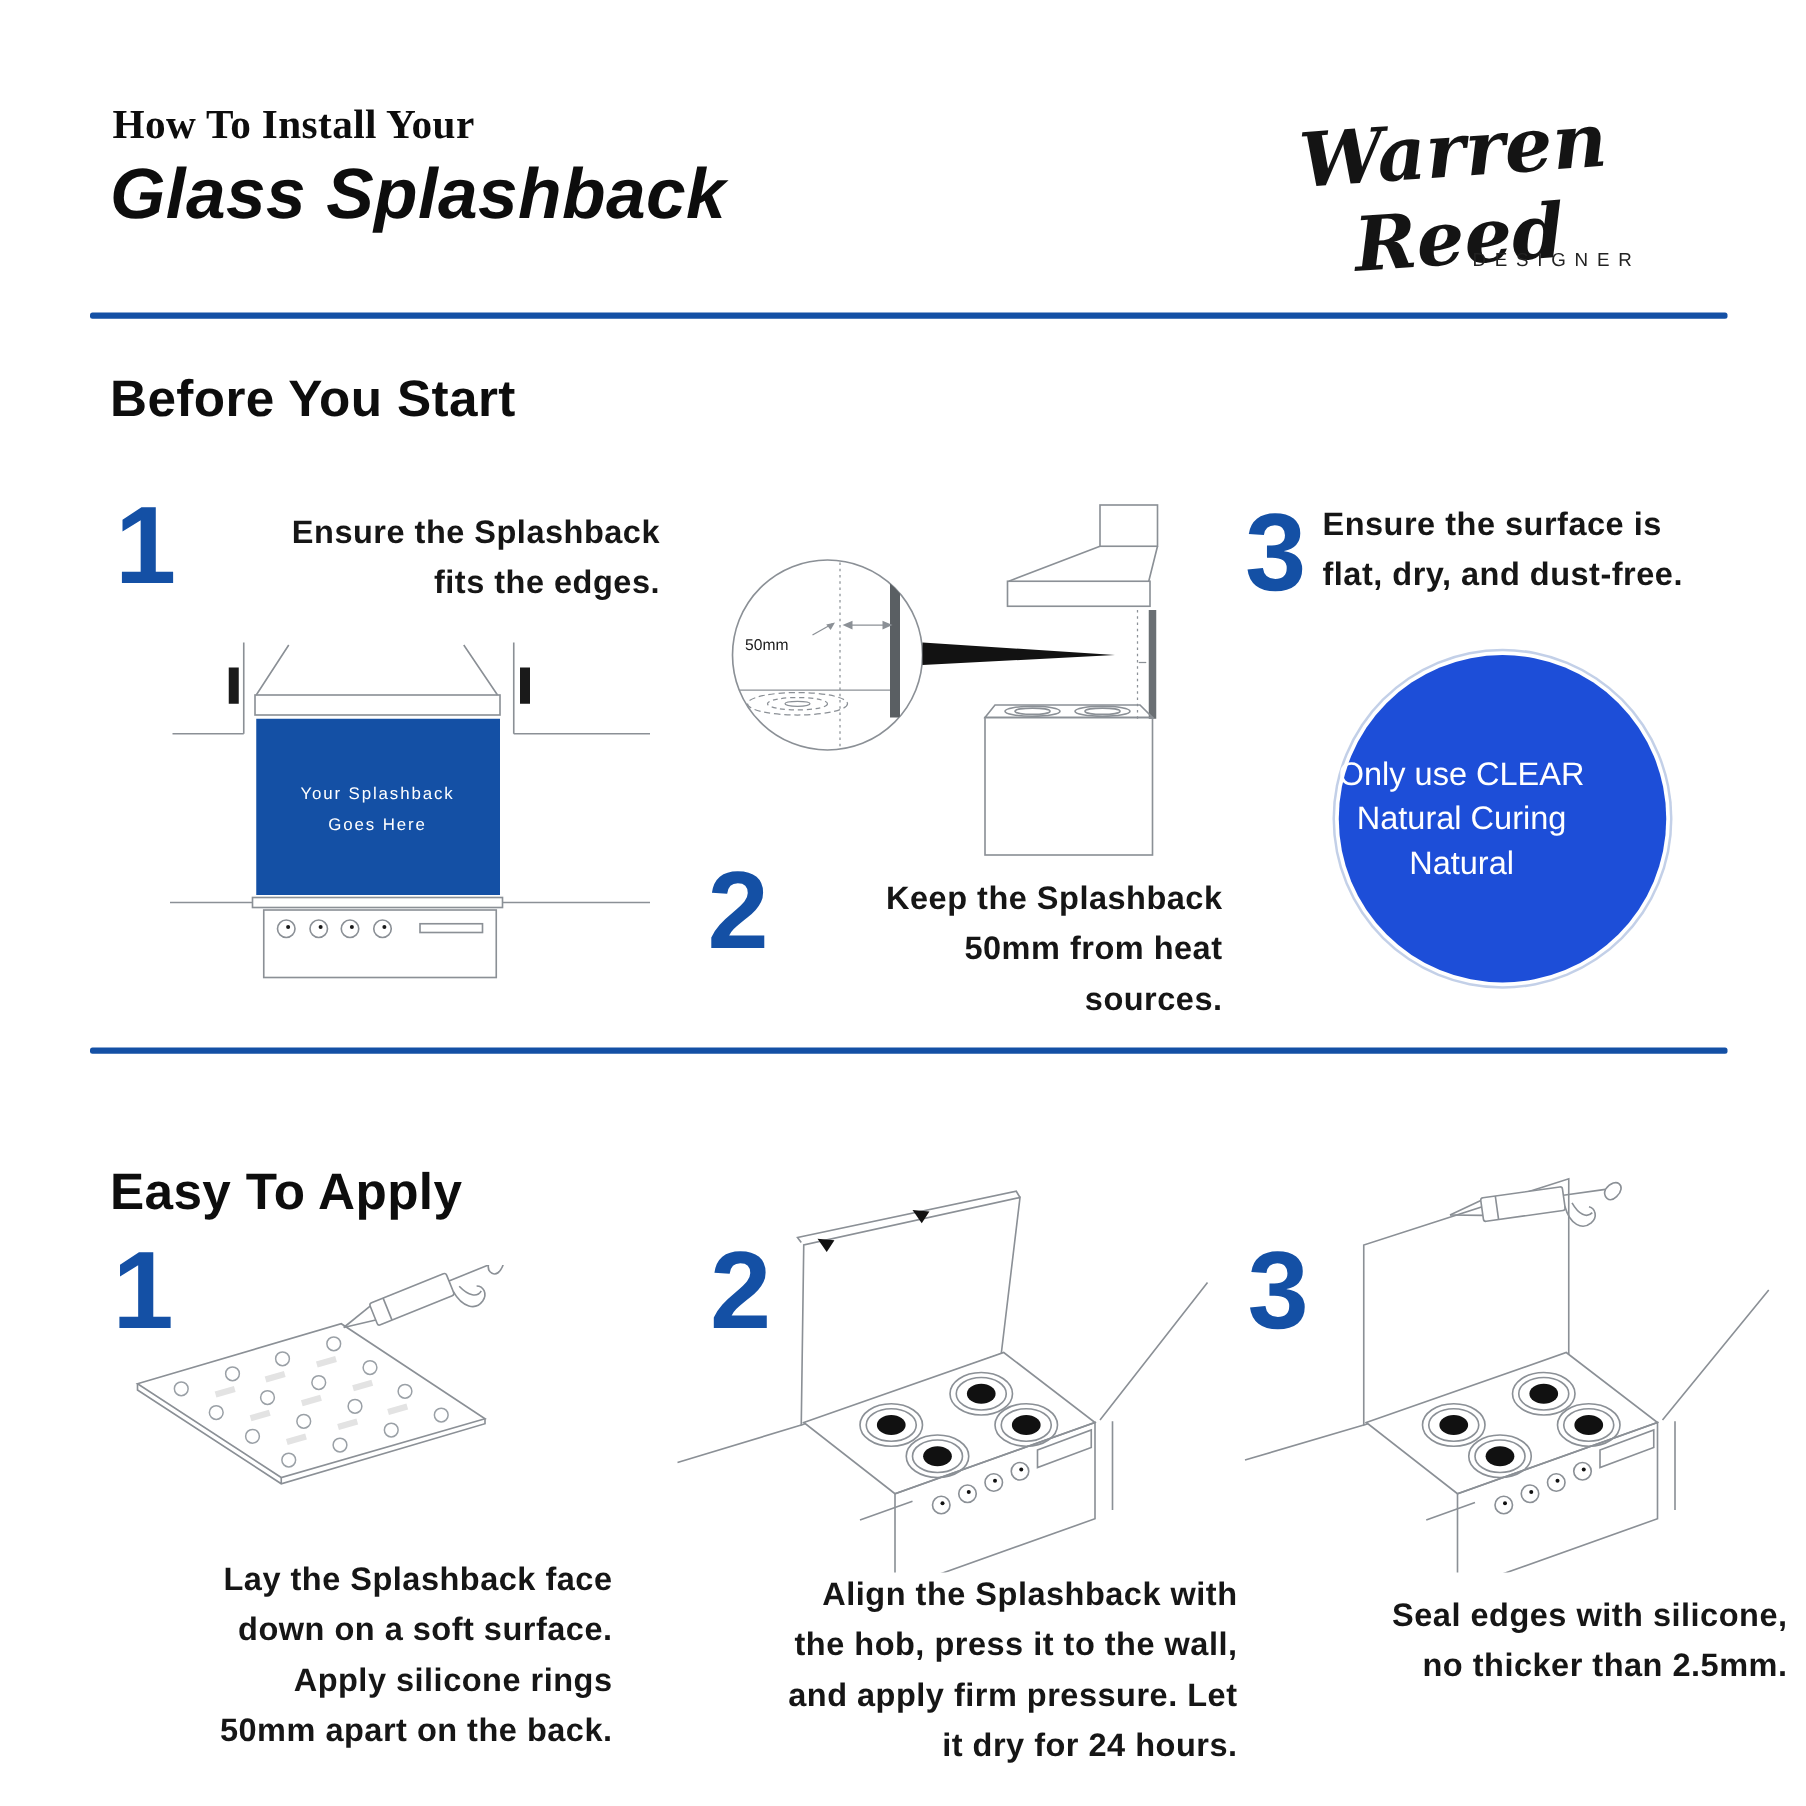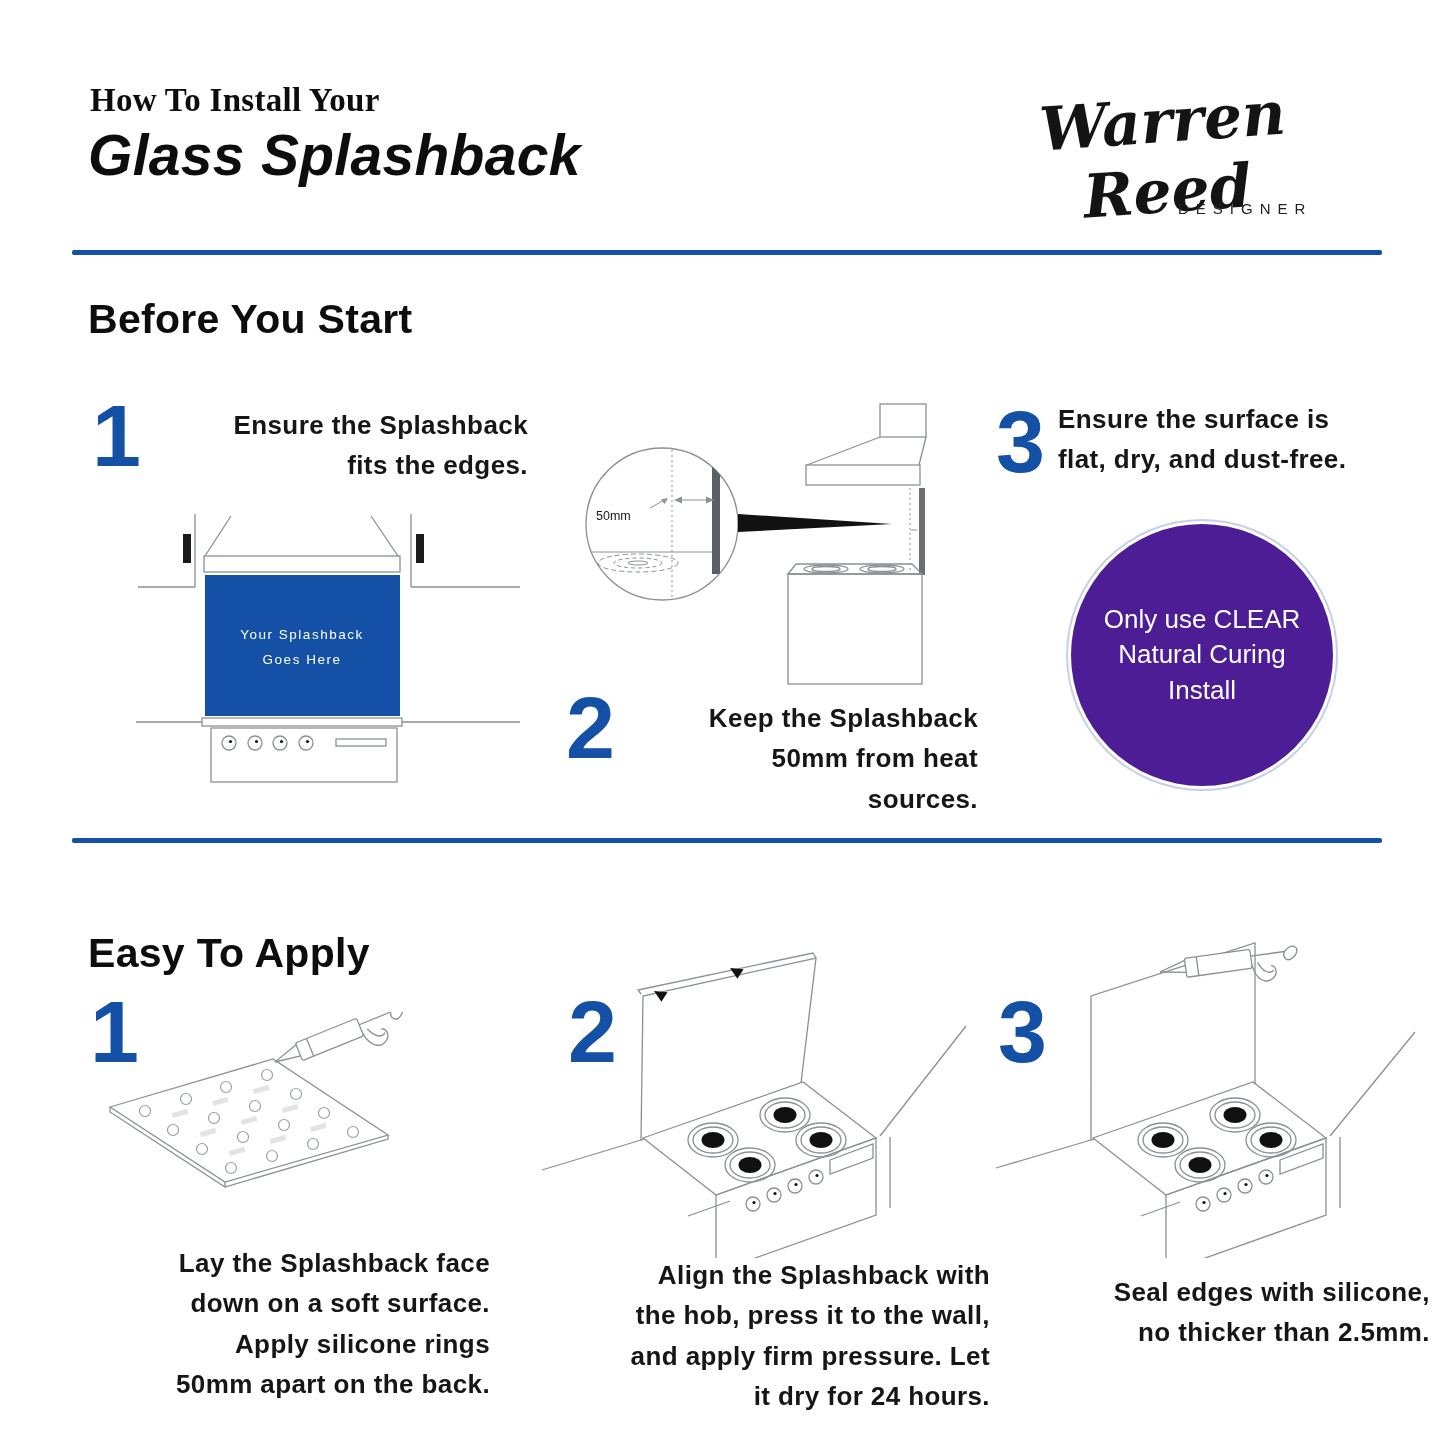--- a/index.html
+++ b/index.html
@@ -16,22 +16,22 @@
   .steptext { font-size:26px; font-weight:700; color:#161616; line-height:1.55; letter-spacing:.4px; }
   .center { text-align:right; }
   .sig {
     left:975px; top:86px; width:380px; text-align:center;
     font-family:"DejaVu Serif", serif; font-style:italic; font-weight:600;
     font-size:60px; color:#141414; transform:rotate(-4deg);
   }
   .sigsub { left:1178px; top:200px; font-size:15px; font-weight:500; letter-spacing:7px; color:#222;text-align:right; }
   .badge {
     left:1071px; top:524px; width:262px; height:262px; border-radius:50%;
-    background:#4c1d95; box-shadow:0 0 0 3px #ffffff, 0 0 0 5px #c3d0e8;
-    display:flex; align-items:center; justify-content:center;
+    background:#1d4ed8; box-shadow:0 0 0 3px #ffffff, 0 0 0 5px #c3d0e8;
+    display:flex; align-items:center; 
     color:#fff; font-size:26px; font-weight:400; line-height:1.35; text-align:center;
   }
   svg { display:block; }
   .lineart { stroke:#8b9096; fill:none; stroke-width:1.3px; }
 </style>
 </head>
 <body>
 
 <div class="page">
 
@@ -150,21 +150,21 @@
   <div class="abs num" style="left:996px; top:398px">3</div>
   <div class="abs steptext" style="left:1058px; top:399px; width:380px">
     <div>Ensure the surface is</div>
     <div>flat, dry, and dust-free.</div>
   </div>
 
   <div class="abs badge">
     <div>
       <div>Only use CLEAR</div>
       <div>Natural Curing</div>
-      <div>Install</div>
+      <div>Natural</div>
     </div>
   </div>
 
   <div class="abs divider" style="top:838px"></div>
 
   <div class="abs sechead" style="left:88px; top:930px">Easy To Apply</div>
 
   <div class="abs num" style="left:90px; top:988px">1</div>
   <div class="abs num" style="left:568px; top:988px">2</div>
   <div class="abs num" style="left:998px; top:988px">3</div>

